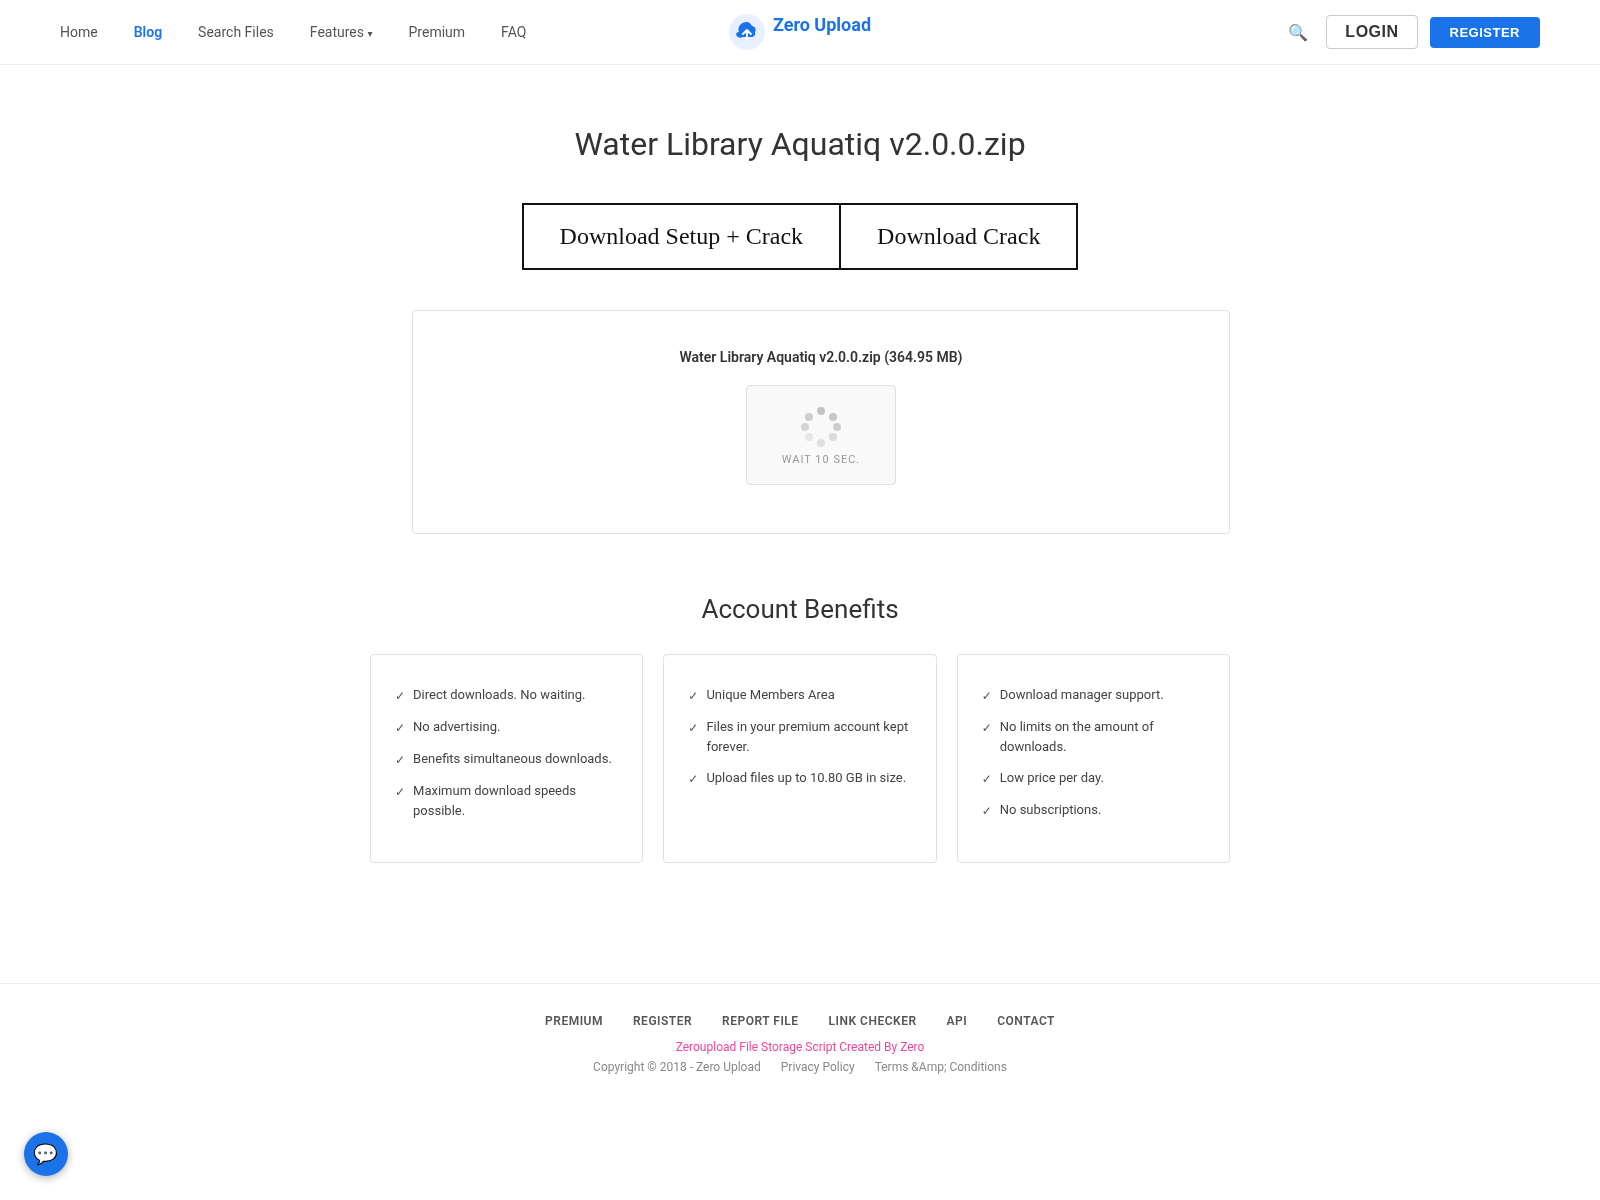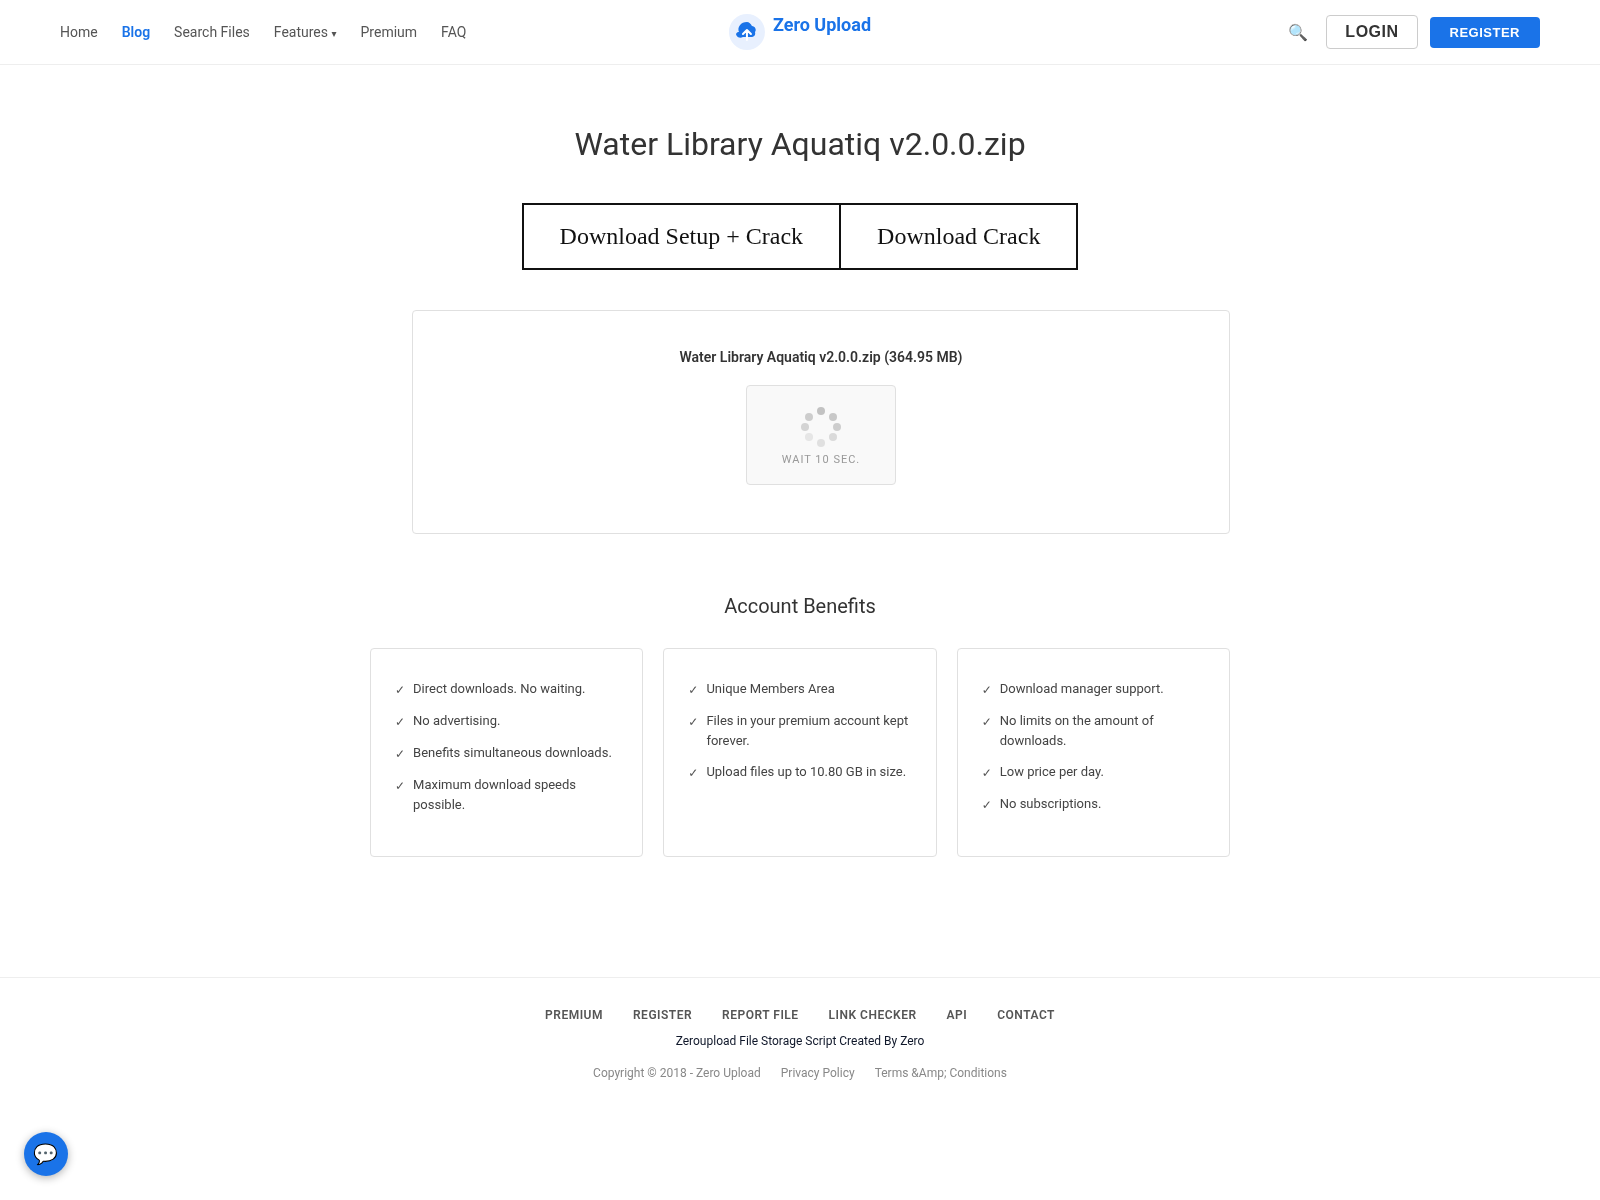--- a/index.html
+++ b/index.html
@@ -1,20 +1,20 @@
 <!DOCTYPE html>
 <html><head>
   <meta charset="utf-8">
   <style>
     * { margin: 0; padding: 0; box-sizing: border-box; }
     body { font-family: -apple-system, BlinkMacSystemFont, 'Segoe UI', Roboto, sans-serif; background: #fff; color: #333; font-size: 14px; }
 
     
     .navbar { display: flex; align-items: center; justify-content: space-between; padding: 0 60px; height: 65px; border-bottom: 1px solid #eee; }
-    .nav-left { display: flex; align-items: center; gap: 24px; }
+    .nav-left { display: flex; align-items: center; gap: 36px; }
     .nav-left a { text-decoration: none; color: #555; font-size: 14px; }
     .nav-left a.active { color: #1a73e8; font-weight: 600; }
     .nav-logo { display: flex; align-items: flex-start; gap: 8px; font-size: 18px; font-weight: 700; color: #1a73e8; position: absolute; left: 50%; transform: translateX(-50%); }
     .nav-logo .logo-icon { width: 36px; height: 36px; }
     .nav-right { display: flex; align-items: center; gap: 12px; }
     .nav-search-icon { cursor: pointer; color: #777; font-size: 16px; padding: 6px; }
     .btn-login { border: 1px solid #ccc; background: #fff; color: #333; padding: 7px 18px; border-radius: 4px; cursor: pointer; font-size: 16px; font-weight: 600; letter-spacing: 0.5px; }
     .btn-register { background: #1a73e8; color: #fff; border: none; padding: 8px 20px; border-radius: 4px; cursor: pointer; font-size: 13px; font-weight: 600; letter-spacing: 0.5px; }
     .features-arrow { font-size: 10px; color: #555; }
 
@@ -31,31 +31,31 @@
 
     
     .download-box { border: 1px solid #e0e0e0; border-radius: 4px; padding: 38px 20px; margin-bottom: 60px; margin-left: 42px; }
     .file-info { font-size: 14px; font-weight: 600; color: #333; margin-bottom: 20px; }
     .loader-box { width: 150px; height: 100px; border: 1px solid #e0e0e0; border-radius: 4px; margin: 0 auto 10px; display: flex; flex-direction: column; align-items: center; justify-content: center; background: #f9f9f9; }
     .spinner { width: 44px; height: 44px; position: relative; }
     .spinner-dot { width: 8px; height: 8px; background: #bbb; border-radius: 50%; position: absolute; }
     .wait-text { font-size: 11px; color: #999; letter-spacing: 1px; margin-top: 4px; }
 
     
-    .benefits-title { font-size: 20px; font-weight: 400; color: #333; margin-bottom: 30px; }
+    .benefits-title { font-size: 26px; font-weight: 400; color: #333; margin-bottom: 30px; }
     .benefits-cards { display: flex; gap: 20px; justify-content: center; margin-bottom: 80px; }
     .benefit-card { border: 1px solid #e0e0e0; border-radius: 4px; padding: 30px 24px; flex: 1; text-align: left; max-width: 300px; }
     .benefit-item { display: flex; align-items: flex-start; gap: 8px; margin-bottom: 12px; font-size: 13px; color: #444; line-height: 1.5; }
     .check-icon { color: #555; font-size: 12px; margin-top: 2px; flex-shrink: 0; }
 
     
     .footer { border-top: 1px solid #eee; padding: 30px 20px; text-align: center; }
     .footer-links { display: flex; justify-content: center; gap: 30px; margin-bottom: 12px; }
     .footer-links a { text-decoration: none; color: #555; font-size: 12px; font-weight: 600; letter-spacing: 0.5px; }
-    .footer-credit { font-size: 12px; color: #0f172a; margin-bottom: 18px; }
+    .footer-credit { font-size: 12px; color: #ec4899; margin-bottom: 6px; }
     .footer-bottom { display: flex; justify-content: center; gap: 20px; font-size: 12px; color: #888; }
     .footer-bottom a { color: #888; text-decoration: none; }
 
     
     .chat-bubble { position: fixed; bottom: 24px; left: 24px; width: 44px; height: 44px; background: #1a73e8; border-radius: 50%; display: flex; align-items: center; justify-content: center; cursor: pointer; box-shadow: 0 2px 8px rgba(0,0,0,0.3); }
     .chat-bubble-icon { color: #fff; font-size: 20px; }
 
     
     .d1 { top: 2px; left: 50%; transform: translateX(-50%); opacity: 0.9; }
     .d2 { top: 8px; right: 6px; opacity: 0.8; }

